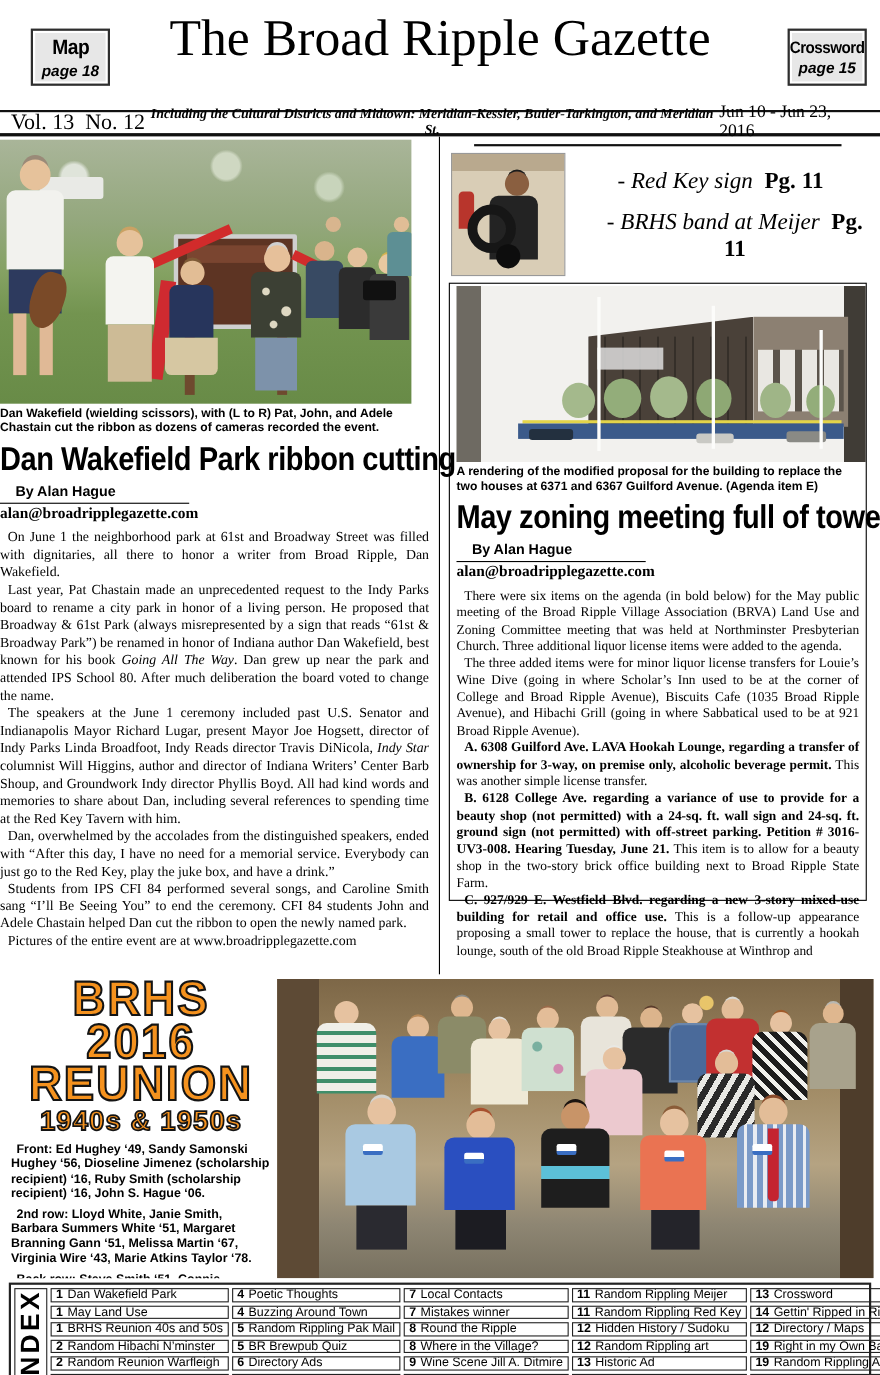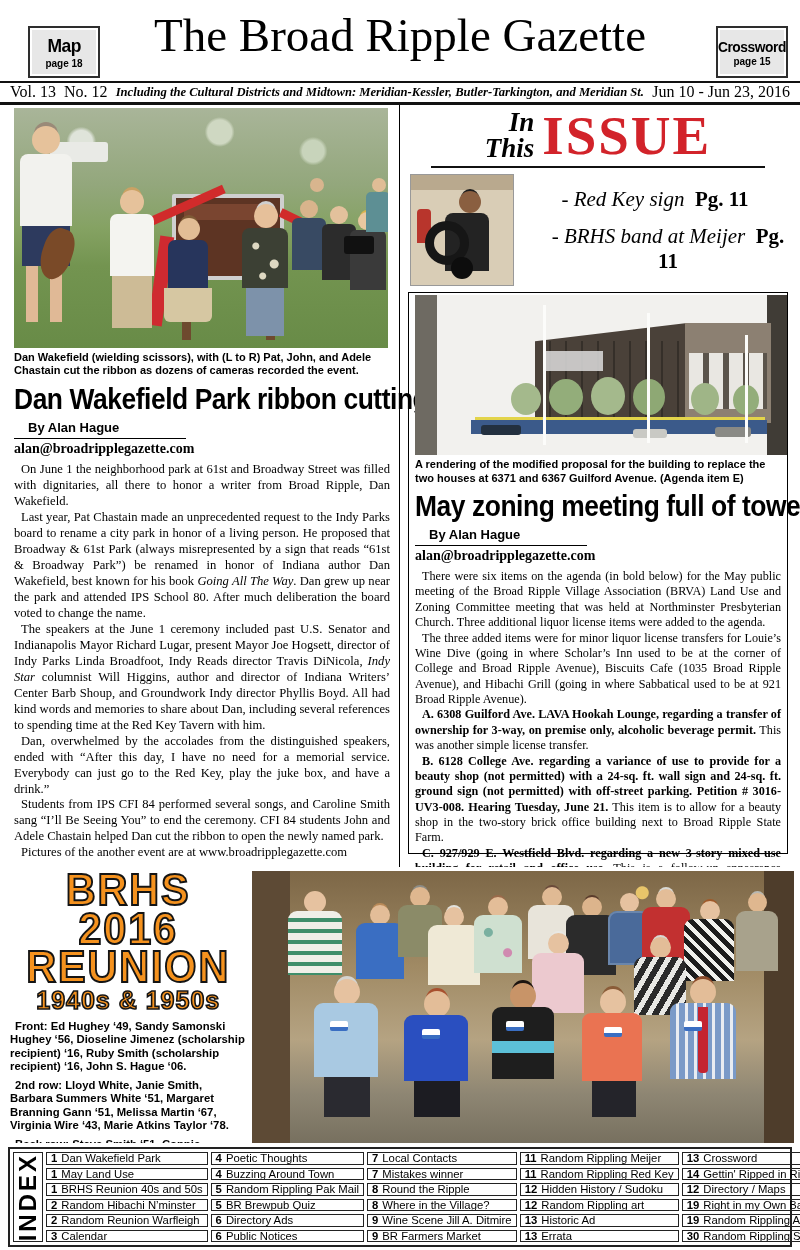--- a/index.html
+++ b/index.html
@@ -1,41 +1,41 @@
 <!DOCTYPE html>
 <html><head>
 <meta charset="utf-8">
 <style>
   * { margin:0; padding:0; box-sizing:border-box; }
   html,body { width:800px; height:1250px; background:#fff; overflow:hidden;
     font-family:"Liberation Serif", serif; color:#000; }
   .page { width:800px; height:1250px; position:relative; background:#fff; }
 
   
-  .masthead { position:relative; height:81px; }
+  .masthead { position:relative; height:100px; }
   .corner-box { position:absolute; top:26px; width:72px; height:52px;
     background:#e7e7e7; border:2px solid #2e2e2e; box-shadow: inset 0 0 0 2px #fff;
     display:flex; flex-direction:column; align-items:center; justify-content:center;
     font-family:"Liberation Sans", sans-serif; }
   .corner-box .big { font-weight:bold; font-size:19px; letter-spacing:-0.5px; transform:scaleX(.92); }
   .corner-box.cw .big { font-size:15px; }
-  .corner-box .small { font-weight:bold; font-size:10px; margin-top:1px; }
+  .corner-box .small { font-weight:bold; font-size:14px; margin-top:1px;font-style:italic; }
   .map-box { left:28px; }
   .cw-box { right:12px; }
   .paper-title { position:absolute; left:0; right:0; top:8px; text-align:center;
     font-size:47px; font-weight:normal; letter-spacing:0px; }
   .infobar { display:flex; align-items:center; justify-content:space-between;
     border-top:2px solid #111; border-bottom:3px solid #111; padding:2px 10px 3px 10px; height:24px; }
-  .vol { font-size:16px; white-space:pre; }
+  .vol { font-size:20px; white-space:pre; }
   .tagline { font-size:12.6px; font-style:italic; font-weight:bold;text-align:center; }
   .dates { font-size:16px; }
 
   
   .main { display:flex; height:762px; overflow:hidden; }
-  .col-left { width:399px; padding:3px 9px 0 14px; }
+  .col-left { width:399px; padding:3px 9px 0 0; }
   .col-right { width:401px; border-left:1.5px solid #000; padding:3px 12px 0 8px; }
 
   .photo-caption { font-family:"Liberation Sans", sans-serif; font-weight:bold;
     font-size:11px; line-height:1.22; padding:3px 0 2px 0; }
   .headline { font-family:"Liberation Sans", sans-serif; font-weight:bold;
     font-size:30px; white-space:nowrap; transform:scaleX(.88); transform-origin:left center;
     margin:2px 0 4px 0; letter-spacing:-0.5px; }
   .byline { font-family:"Liberation Sans", sans-serif; font-weight:bold; font-size:13px;
     margin-left:14px; }
   .byline-rule { width:172px; border-top:1.5px solid #000; margin:3px 0 2px 0; }
@@ -180,34 +180,27 @@
       <div class="byline">By Alan Hague</div>
       <div class="byline-rule"></div>
       <div class="email">alan@broadripplegazette.com</div>
 
       <div class="body-copy">
         <p>On June 1 the neighborhood park at 61st and Broadway Street was filled with dignitaries, all there to honor a writer from Broad Ripple, Dan Wakefield.</p>
         <p><span>Last year, Pat Chastain made an unprecedented request to the Indy Parks board to rename a city park in honor of a living person.  He proposed that Broadway &amp; 61st Park (always misrepresented by a sign that reads “61st &amp; Broadway Park”) be renamed in honor of Indiana author Dan Wakefield, best known for his book </span><span class="i">Going All The Way</span><span>.  Dan grew up near the park and attended IPS School 80. After much deliberation the board voted to change the name.</span></p>
         <p><span>The speakers at the June 1 ceremony included past U.S. Senator and Indianapolis Mayor Richard Lugar, present Mayor Joe Hogsett, director of Indy Parks Linda Broadfoot, Indy Reads director Travis DiNicola, </span><span class="i">Indy Star</span><span> columnist Will Higgins, author and director of Indiana Writers’ Center Barb Shoup, and Groundwork Indy director Phyllis Boyd.  All had kind words and memories to share about Dan, including several references to spending time at the Red Key Tavern with him.</span></p>
         <p>Dan, overwhelmed by the accolades from the distinguished speakers, ended with “After this day, I have no need for a memorial service. Everybody can just go to the Red Key, play the juke box, and have a drink.”</p>
         <p>Students from IPS CFI 84 performed several songs, and Caroline Smith sang “I’ll Be Seeing You” to end the ceremony.  CFI 84 students John and Adele Chastain helped Dan cut the ribbon to open the newly named park.</p>
-        <p>Pictures of the another event are at www.broadripplegazette.com</p>
+        <p>Pictures of the entire event are at www.broadripplegazette.com</p>
       </div>
 
     </div>
 
     <div class="col-right">
 
-      <div class="issue-head">
-        <div class="inthis">
-          <div>In</div>
-          <div>This</div>
-        </div>
-        <div class="issue-word" style="color:#d2232a;">ISSUE</div>
-      </div>
       <div class="issue-rule"></div>
 
       <div class="issue-row">
         <div class="scene ph-meijer">
           <i style="left:6px;top:34px;width:14px;height:34px;background:#b8352c;border-radius:4px 4px 0 0;"></i>
           <i class="head" style="left:48px;top:16px;width:22px;height:22px;background:#8a5f40;box-shadow:0 -4px 0 -2px #1c1c1c;"></i>
           <i style="left:34px;top:38px;width:44px;height:58px;background:#232323;border-radius:8px 8px 0 0;"></i>
           <i class="head" style="left:14px;top:46px;width:44px;height:44px;background:transparent;border:9px solid #161616;"></i>
           <i class="head" style="left:40px;top:82px;width:22px;height:22px;background:#0d0d0d;"></i>
         </div>

